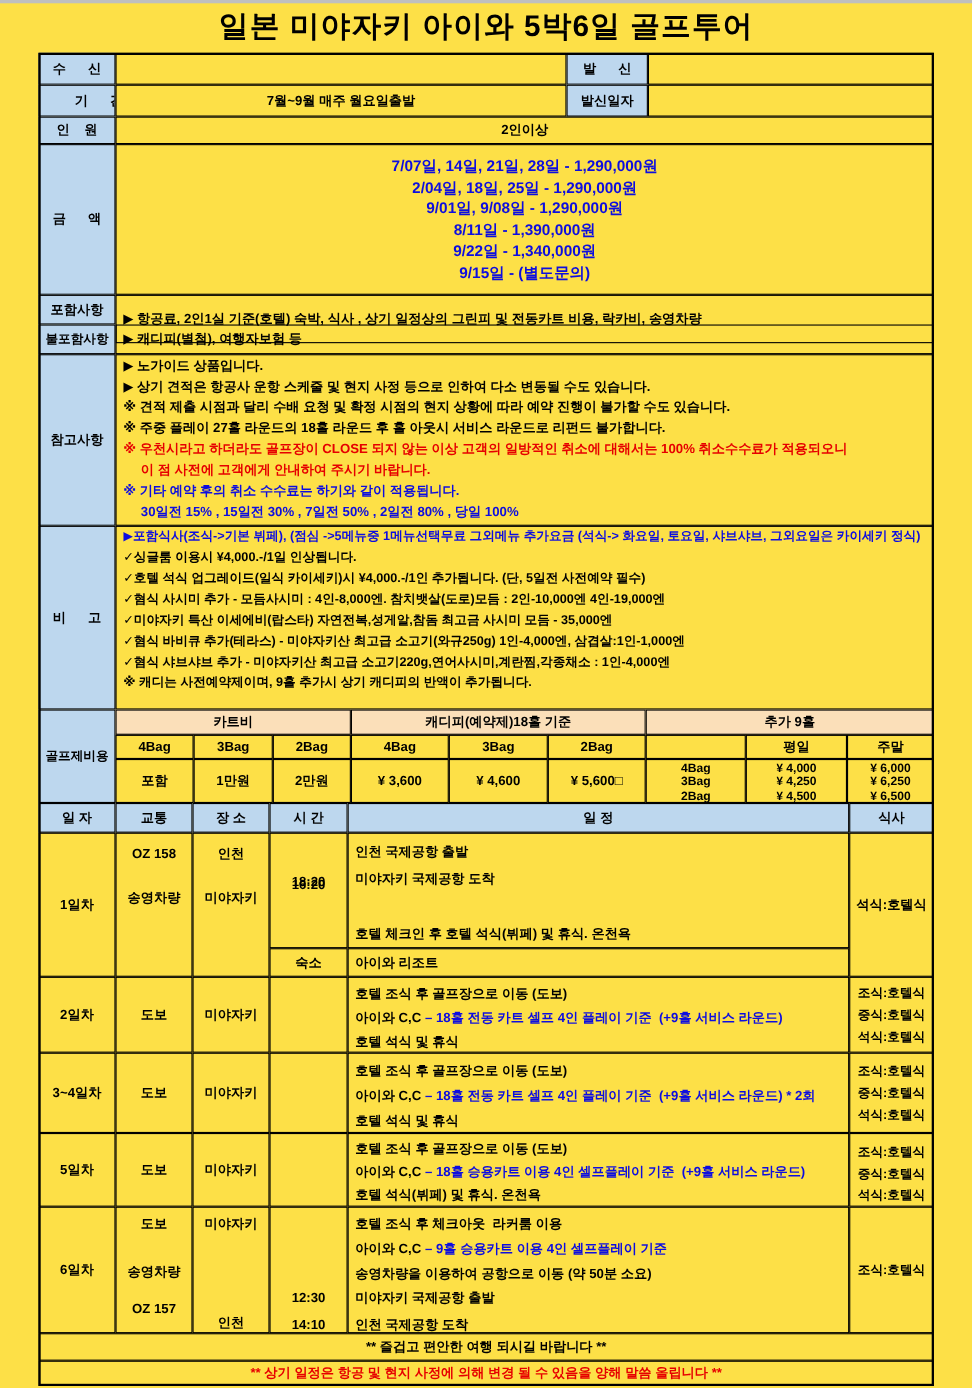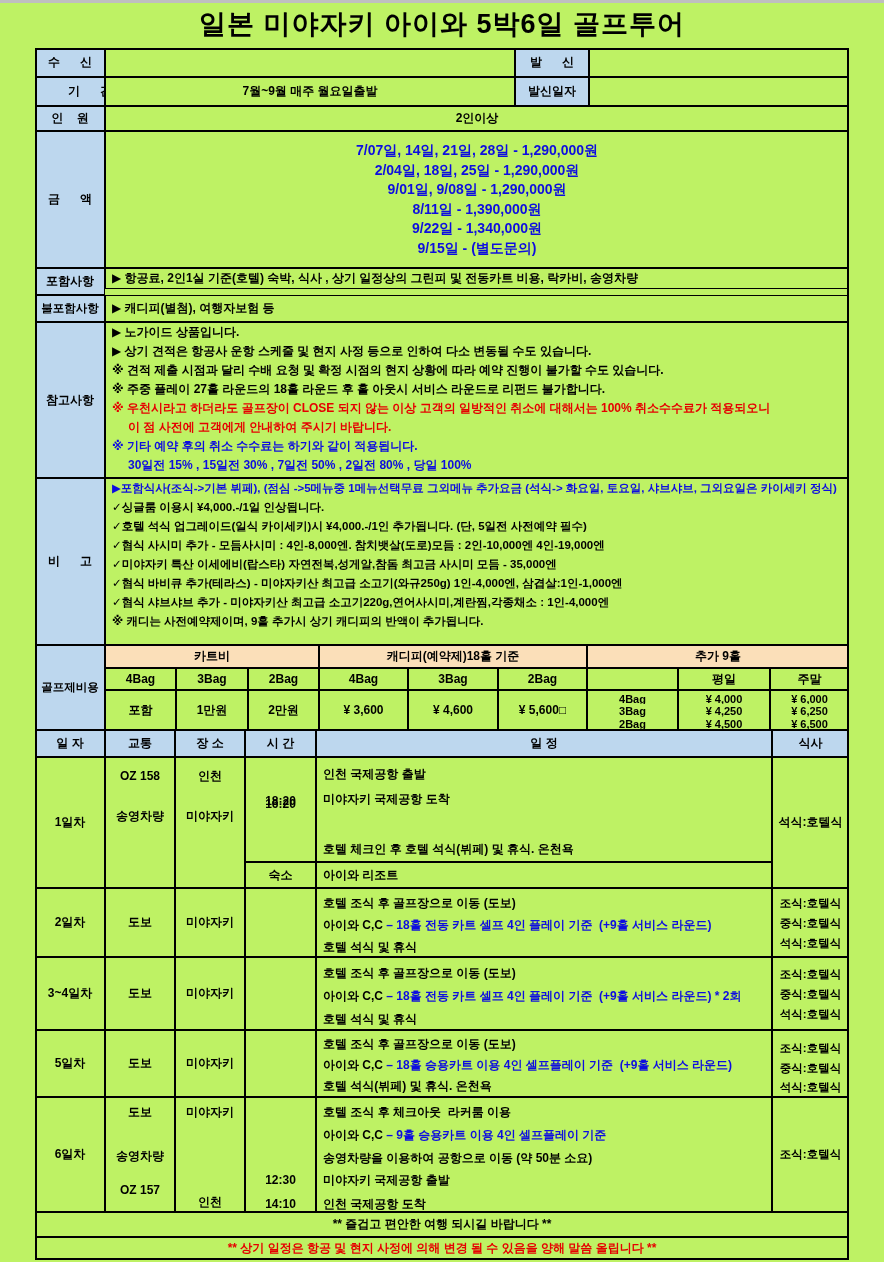--- a/index.html
+++ b/index.html
@@ -1,16 +1,16 @@
 <!DOCTYPE html>
 <html><head>
 <meta charset="utf-8">
 <style>
   html,body{margin:0;padding:0;background:#fff;}
-  #page{position:relative;width:884px;height:1262px;background:#bef264;
+  #page{position:relative;width:884px;height:1262px;background:#fde047;
         font-family:"Liberation Sans","DejaVu Sans",sans-serif;color:#000;overflow:hidden;}
   .cell{position:absolute;box-sizing:border-box;border:1px solid #000;display:flex;
         align-items:center;justify-content:center;font-weight:700;overflow:hidden;
         font-size:12px;white-space:pre;}
   .lbl{background:#BDD7EE;}
   .peach{background:#FBDFB9;}
   .left{justify-content:flex-start;padding-left:6px;}
   .col{flex-direction:column;align-items:stretch;white-space:normal;}
   .colc{flex-direction:column;align-items:center;}
   .ln{white-space:pre;overflow:hidden;}
@@ -50,21 +50,21 @@
   <div class="cell colc bt" style="left:105px;top:131px;width:744px;height:137px;font-size:14px;">
     <div class="ln" style="line-height:19.5px;">7/07일, 14일, 21일, 28일 - 1,290,000원</div>
     <div class="ln" style="line-height:19.5px;">2/04일, 18일, 25일 - 1,290,000원</div>
     <div class="ln" style="line-height:19.5px;">9/01일, 9/08일 - 1,290,000원</div>
     <div class="ln" style="line-height:19.5px;">8/11일 - 1,390,000원</div>
     <div class="ln" style="line-height:19.5px;">9/22일 - 1,340,000원</div>
     <div class="ln" style="line-height:19.5px;">9/15일 - (별도문의)</div>
   </div>
 
   <div class="cell lbl" style="left:35px;top:268px;width:70px;height:27px;">포함사항</div>
-  <div class="cell left" style="left:105px;top:268px;width:744px;height:21px;">▶ 항공료, 2인1실 기준(호텔) 숙박, 식사 , 상기 일정상의 그린피 및 전동카트 비용, 락카비, 송영차량</div>
+  <div class="cell left" style="left:105px;top:268px;width:744px;height:44px;">▶ 항공료, 2인1실 기준(호텔) 숙박, 식사 , 상기 일정상의 그린피 및 전동카트 비용, 락카비, 송영차량</div>
 
   <div class="cell lbl" style="left:35px;top:295px;width:70px;height:27px;font-size:11.5px;">불포함사항</div>
   <div class="cell left" style="left:105px;top:295px;width:744px;height:27px;">▶ 캐디피(별첨), 여행자보험 등</div>
 
   <div class="cell lbl" style="left:35px;top:322px;width:70px;height:156px;">참고사항</div>
   <div class="cell col left" style="left:105px;top:322px;width:744px;height:156px;">
     <div class="ln" style="line-height:19px;">▶ 노가이드 상품입니다.</div>
     <div class="ln" style="line-height:19px;">▶ 상기 견적은 항공사 운항 스케줄 및 현지 사정 등으로 인하여 다소 변동될 수도 있습니다.</div>
     <div class="ln" style="line-height:19px;">※ 견적 제출 시점과 달리 수배 요청 및 확정 시점의 현지 상황에 따라 예약 진행이 불가할 수도 있습니다.</div>
     <div class="ln" style="line-height:19px;">※ 주중 플레이 27홀 라운드의 18홀 라운드 후 홀 아웃시 서비스 라운드로 리펀드 불가합니다.</div>

